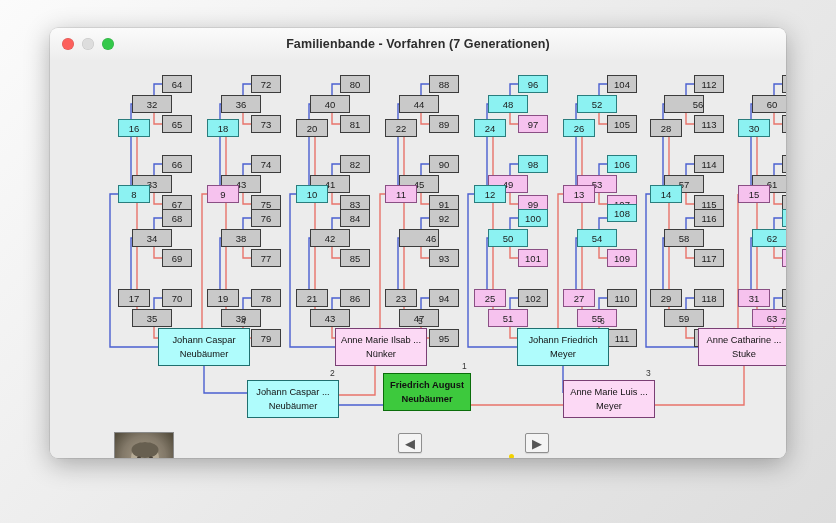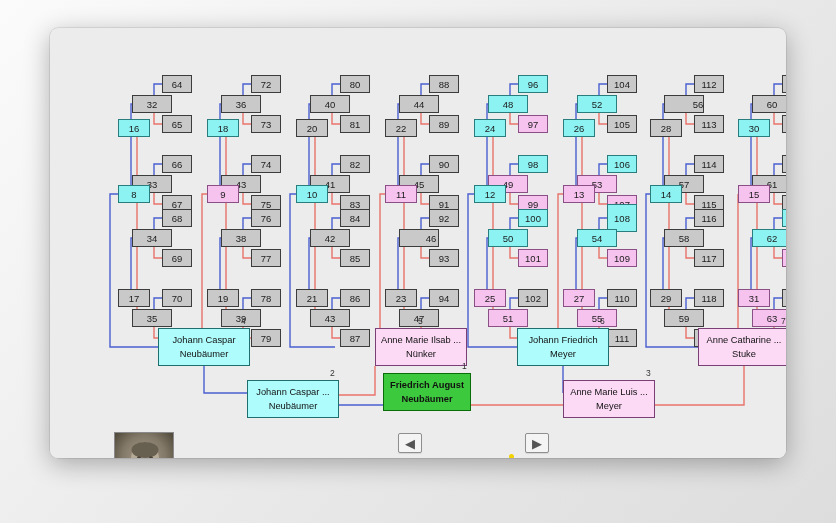--- a/index.html
+++ b/index.html
@@ -81,20 +81,28 @@
   .yellowdot{
     position:absolute;width:5px;height:5px;border-radius:50%;
     background:#f2d200;z-index:8;
   }
 </style>
 </head>
 <body>
 
 <div id="window">
 
+  <div id="titlebar">
+    <div class="lights">
+      <div class="light l-close"></div>
+      <div class="light l-min"></div>
+      <div class="light l-max"></div>
+    </div>
+    <div id="title">Familienbande - Vorfahren (7 Generationen)</div>
+  </div>
 
   <div id="canvas">
 
     <svg id="chart" viewBox="0 0 736 398" preserveAspectRatio="none">
         <polyline points="122,40 104,40 104,24 112,24" fill="none" stroke="#4a5fd0" stroke-width="1.4"></polyline>
         <polyline points="122,48 104,48 104,64 112,64" fill="none" stroke="#e8736a" stroke-width="1.4"></polyline>
         <polyline points="122,120 104,120 104,104 112,104" fill="none" stroke="#4a5fd0" stroke-width="1.4"></polyline>
         <polyline points="122,128 104,128 104,144 112,144" fill="none" stroke="#e8736a" stroke-width="1.4"></polyline>
         <polyline points="122,174 104,174 104,158 112,158" fill="none" stroke="#4a5fd0" stroke-width="1.4"></polyline>
         <polyline points="122,182 104,182 104,198 112,198" fill="none" stroke="#e8736a" stroke-width="1.4"></polyline>
@@ -452,21 +460,21 @@
         </div>
         <div class="node gray" style="left: 557px; top: 55px; width: 30px; height: 18px;">
           <span>105</span>
         </div>
         <div class="node cyan" style="left: 557px; top: 95px; width: 30px; height: 18px;">
           <span>106</span>
         </div>
         <div class="node pink" style="left: 557px; top: 135px; width: 30px; height: 18px;">
           <span>107</span>
         </div>
-        <div class="node cyan" style="left: 557px; top: 144px; width: 30px; height: 28px; justify-content: center;">
+        <div class="node cyan" style="left: 557px; top: 144px; width: 30px; height: 18px; justify-content: center;">
           <span>108</span>
         </div>
         <div class="node pink" style="left: 557px; top: 189px; width: 30px; height: 18px;">
           <span>109</span>
         </div>
         <div class="node gray" style="left: 557px; top: 229px; width: 30px; height: 18px;">
           <span>110</span>
         </div>
         <div class="node gray" style="left: 557px; top: 269px; width: 30px; height: 18px;">
           <span>111</span>
@@ -564,21 +572,21 @@
           <span>31</span>
         </div>
         <div class="node pink" style="left: 688px; top: 125px; width: 32px; height: 18px;">
           <span>15</span>
         </div>
         <div class="pnode cyan" style="left: 108px; top: 268px; width: 92px; height: 38px;">
           <div class="ln1">Johann Caspar</div>
           <div class="ln2">Neubäumer</div>
         </div>
         <div class="idx" style="left: 191px; top: 256px;">4</div>
-        <div class="pnode pink" style="left: 285px; top: 268px; width: 92px; height: 38px; margin-left: 40px;">
+        <div class="pnode pink" style="left: 285px; top: 268px; width: 92px; height: 38px;">
           <div class="ln1">Anne Marie Ilsab ...</div>
           <div class="ln2">Nünker</div>
         </div>
         <div class="idx" style="left: 368px; top: 256px;">5</div>
         <div class="pnode cyan" style="left: 467px; top: 268px; width: 92px; height: 38px;">
           <div class="ln1">Johann Friedrich</div>
           <div class="ln2">Meyer</div>
         </div>
         <div class="idx" style="left: 550px; top: 256px;">6</div>
         <div class="pnode pink" style="left: 648px; top: 268px; width: 92px; height: 38px;">

